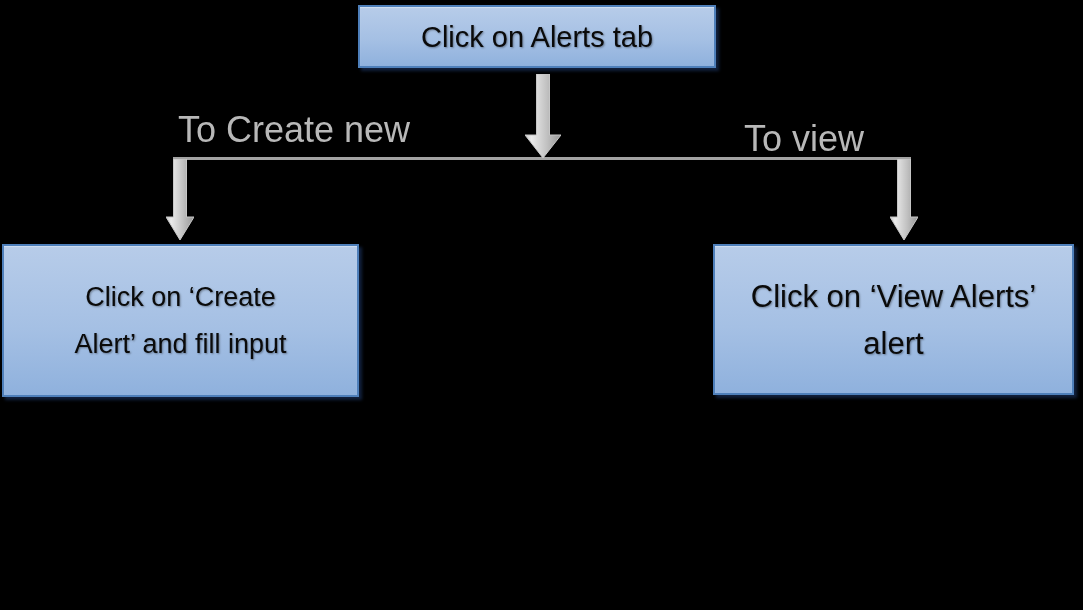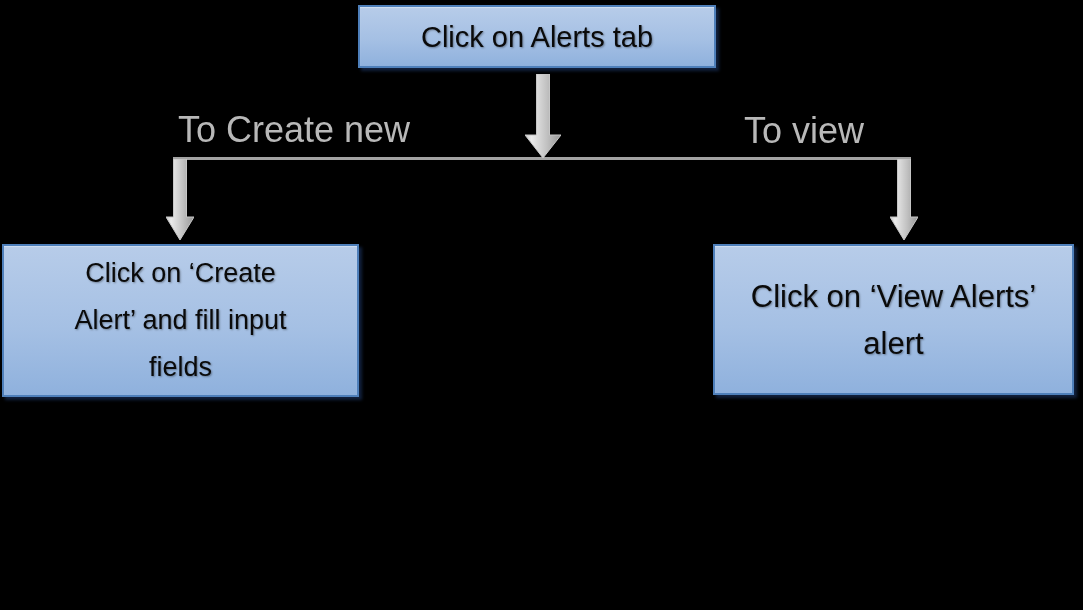--- a/index.html
+++ b/index.html
@@ -69,21 +69,21 @@
   .branch-label{
     position:absolute;
     color:var(--branch-label);
     font-size:36px;
     line-height:37px;
     z-index:3;
     text-shadow:1px 1px 2px rgba(0,0,0,0.6);
     white-space:nowrap;
   }
   .branch-label-left{left:178px; top:111px;}
-  .branch-label-right{left:744px; top:112px;}
+  .branch-label-right{left:744px; top:120px;}
 </style>
 </head>
 <body>
 
 <div class="canvas">
 
   <div class="node node-top">
     <span class="node-line">Click on Alerts tab</span>
   </div>
 
@@ -130,21 +130,20 @@
         <stop offset="1" stop-color="#969696"></stop>
       </linearGradient>
     </defs>
     <polygon points="7.5,0 20.5,0 20.5,58 28,58 14,81 0,58 7.5,58" fill="url(#g-right)" stroke="#c6c6c6" stroke-width="1" stroke-linejoin="round"></polygon>
   </svg>
 
   <div class="node node-left">
     <div>
       <span class="node-line">Click on ‘Create</span>
       <span class="node-line">Alert’ and fill input</span>
-      <span class="node-line">fields</span>
     </div>
   </div>
 
   <div class="node node-right">
     <div>
       <span class="node-line">Click on ‘View Alerts’</span>
       <span class="node-line">alert</span>
     </div>
   </div>
 

